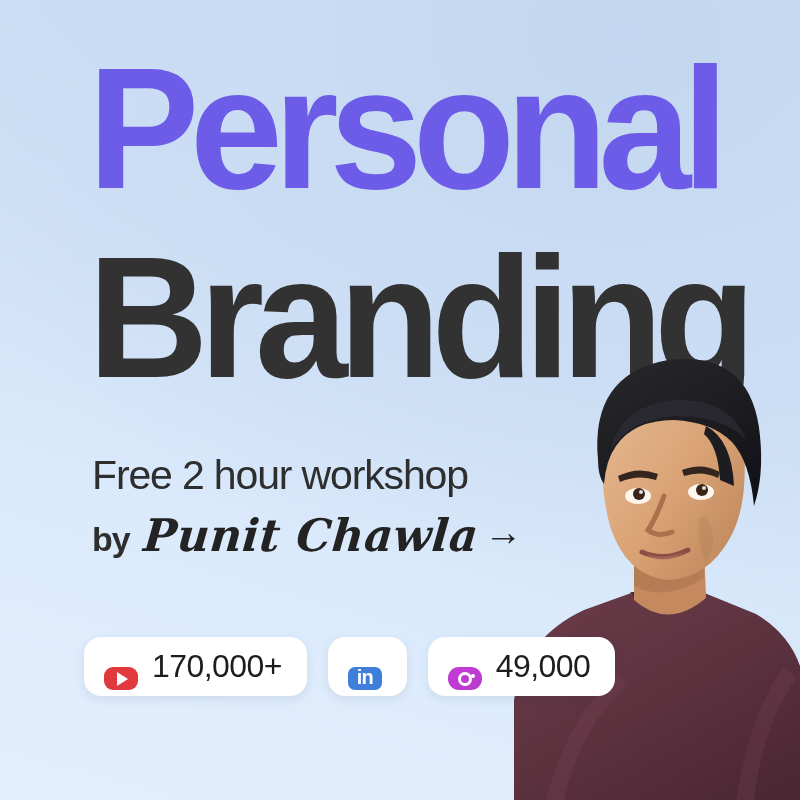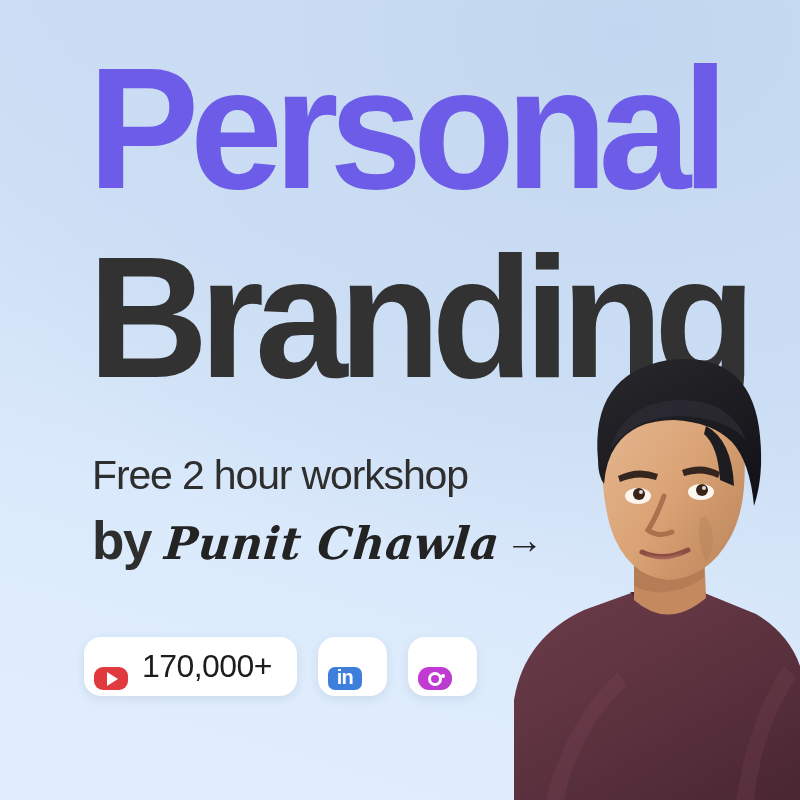--- a/index.html
+++ b/index.html
@@ -69,21 +69,21 @@
   }
   #byline {
     position:absolute;
     left:92px; top:510px;
     z-index:3;
     display:flex;
     align-items:baseline;
     white-space:nowrap;
   }
   #byline-prefix {
-    font-size:53px;
+    font-size:34px;
     font-weight:700;
     letter-spacing:-0.028em;
     color:#2e2e2e;
   }
   #byline-name {
     margin-left:14px;
     font-family:"DejaVu Serif", serif;
     font-style:italic;
     font-weight:700;
     font-size:44px;
@@ -106,21 +106,21 @@
     z-index:4;
     display:flex;
     align-items:center;
     gap:21px;
   }
   .badge {
     display:flex;
     align-items:center;
     gap:14px;
     height:59px;
-    padding:0 25px 0 10px;
+    padding:0 25px 0 20px;
     background:#ffffff;
     border-radius:17px;
     box-shadow:0 3px 10px rgba(40,60,90,0.10);
   }
   .badge-icon {
     width:34px; height:23px;
     flex:0 0 34px;
     position:relative;
     display:flex;
     align-items:center;
@@ -265,17 +265,18 @@
 
     <div class="badge">
       <span class="badge-icon ic-linkedin">in</span>
     </div>
 
     <div class="badge">
       <span class="badge-icon ic-instagram">
         <span class="ring"></span>
         <span class="dot"></span>
       </span>
+      <span class="badge-value">49,000</span>
     </div>
 
   </div>
 
 </div>
 
 </body></html>

